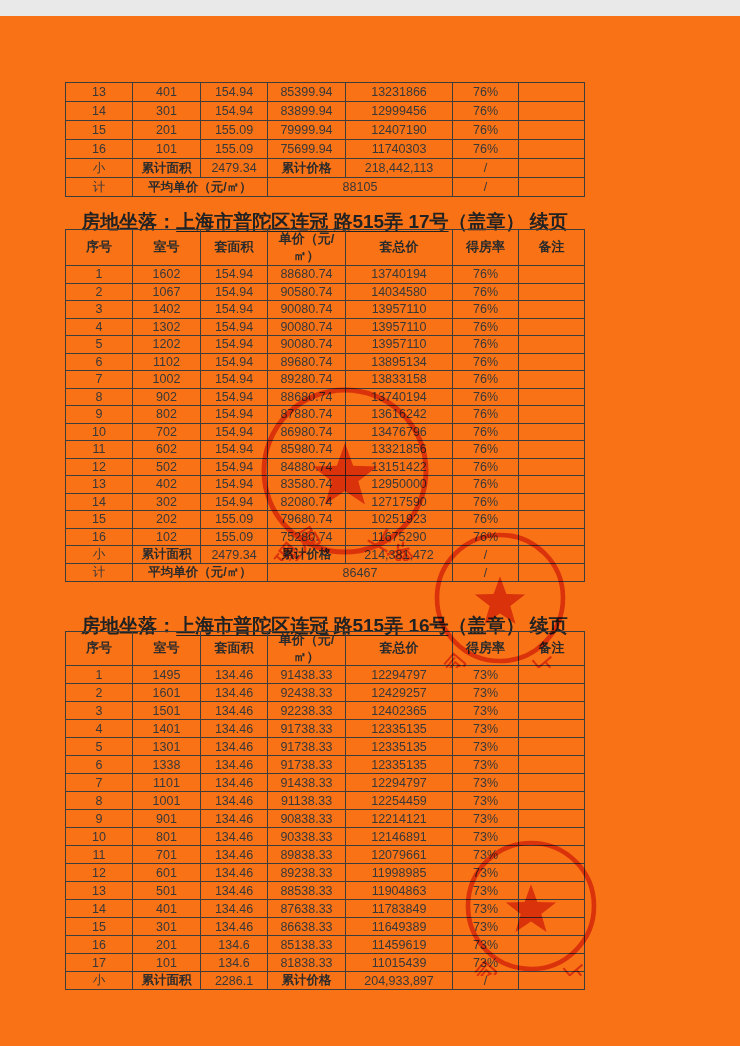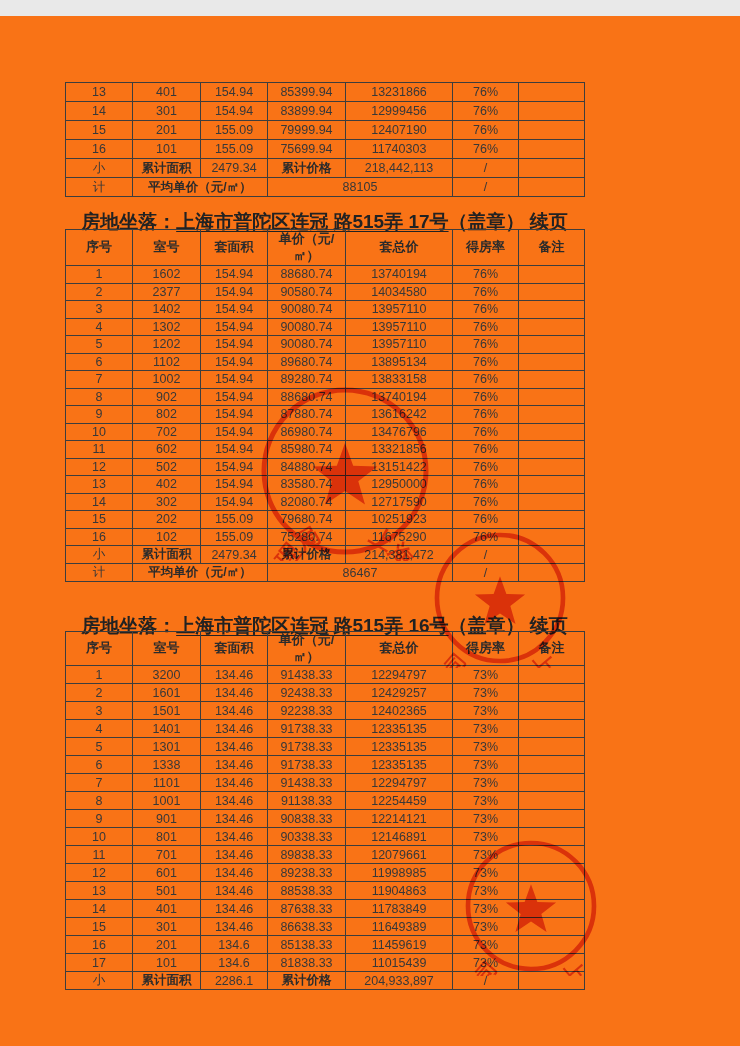--- a/index.html
+++ b/index.html
@@ -136,21 +136,21 @@
           <td>1</td>
           <td>1602</td>
           <td>154.94</td>
           <td>88680.74</td>
           <td>13740194</td>
           <td>76%</td>
           <td></td>
         </tr>
         <tr>
           <td>2</td>
-          <td>2377</td>
+          <td>1067</td>
           <td>154.94</td>
           <td>90580.74</td>
           <td>14034580</td>
           <td>76%</td>
           <td></td>
         </tr>
         <tr>
           <td>3</td>
           <td>1402</td>
           <td>154.94</td>
@@ -314,21 +314,21 @@
         <th>套面积</th>
         <th>单价（元/㎡）</th>
         <th>套总价</th>
         <th>得房率</th>
         <th>备注</th>
       </tr>
     </thead>
     <tbody>
         <tr>
           <td>1</td>
-          <td>3200</td>
+          <td>1495</td>
           <td>134.46</td>
           <td>91438.33</td>
           <td>12294797</td>
           <td>73%</td>
           <td></td>
         </tr>
         <tr>
           <td>2</td>
           <td>1601</td>
           <td>134.46</td>

